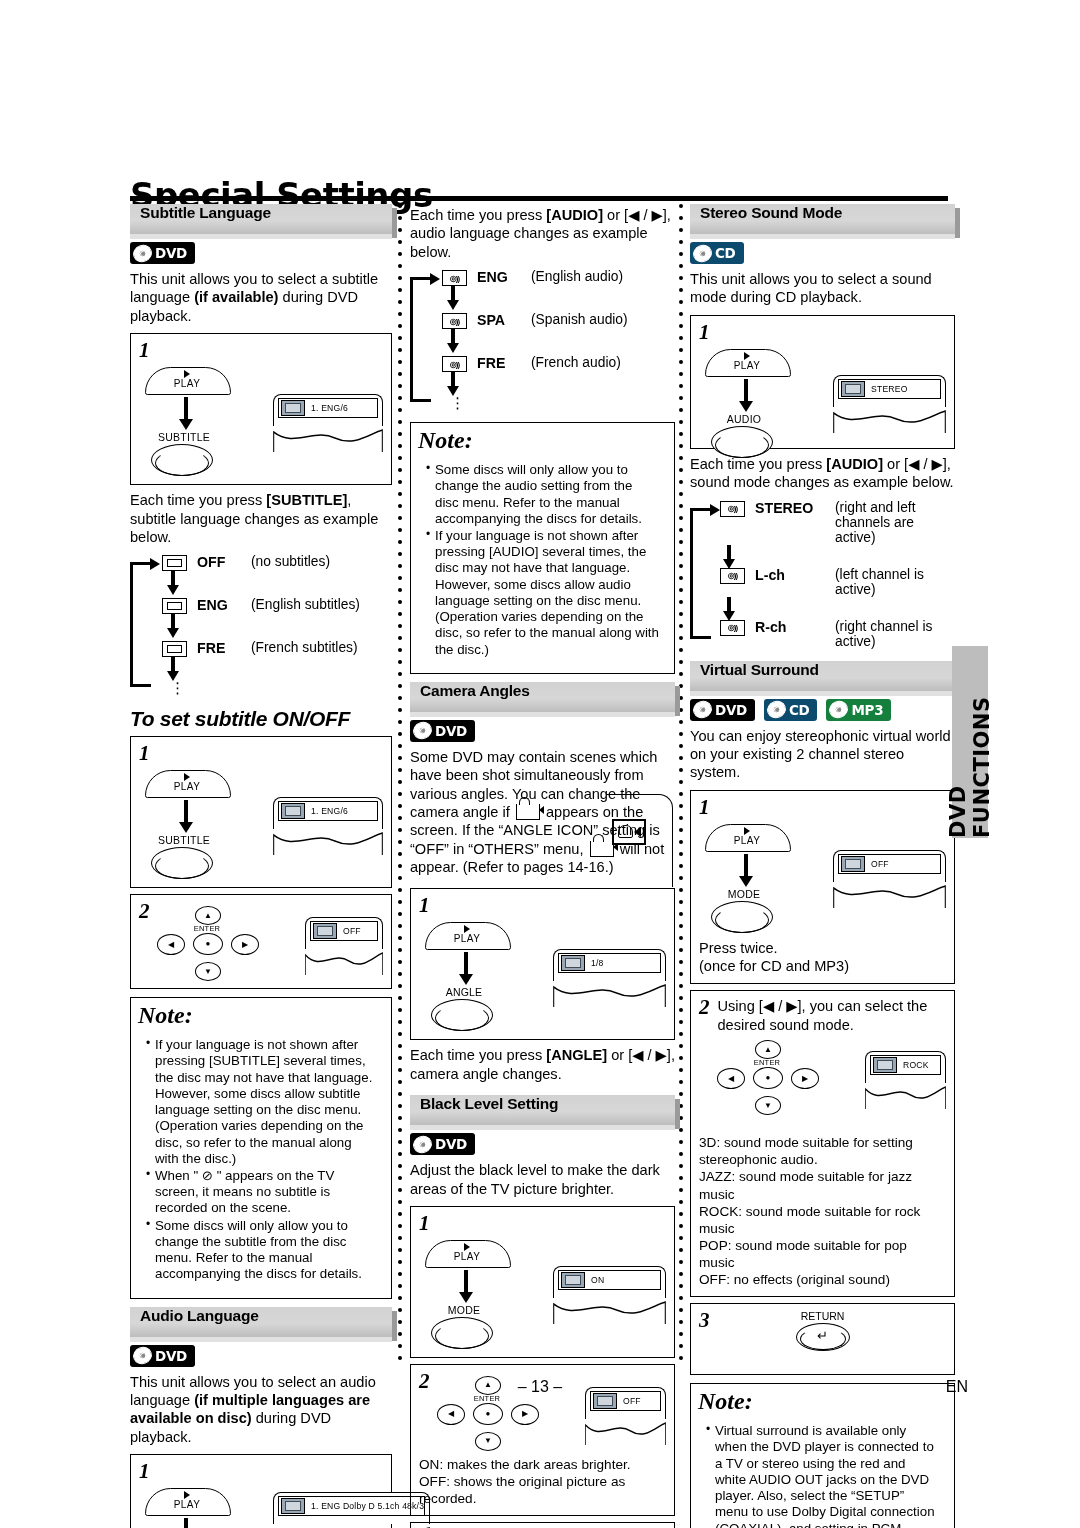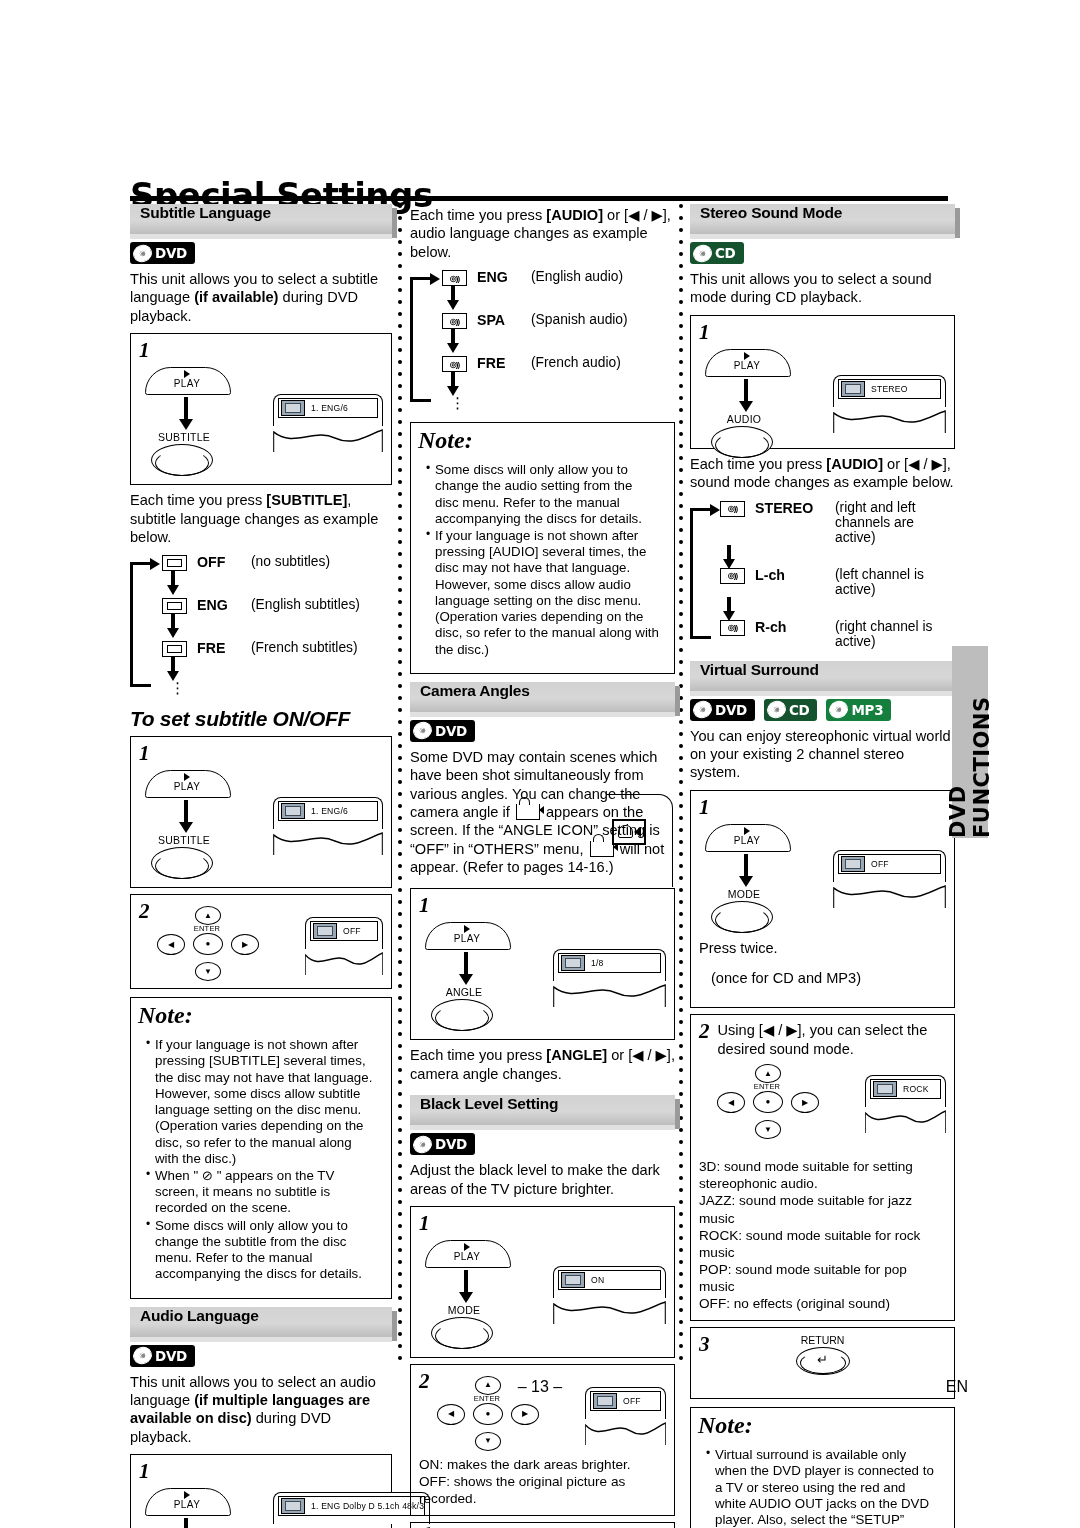--- a/index.html
+++ b/index.html
@@ -53,21 +53,21 @@
   }
 
   
   .badges{display:flex;gap:9px;margin:8px 0 6px 0;}
   .badge{
     display:inline-flex;align-items:center;height:22px;padding:0 8px 0 3px;
     border-radius:3px;color:#fff;font-size:13.5px;font-weight:bold;
     font-family:"DejaVu Sans",sans-serif;letter-spacing:-0.3px;
   }
   .badge.dvd{background:#000;}
-  .badge.cd{background:#14532d;text-align:right;}
+  .badge.cd{background:#0c4a6e;text-align:right;}
   .badge.mp3{background:#15803d;}
   .disc{
     width:17px;height:15px;margin-right:3px;border-radius:50%/50%;
     background:radial-gradient(circle at 50% 50%, #fff 0 18%, #cfcfcf 19% 26%, #fff 27% 100%);
     border:1.4px solid #fff;transform:rotate(-20deg);
     box-shadow:inset 0 0 0 1px rgba(255,255,255,.6);
     position:relative;flex:none;
   }
   .disc:after{
     content:"";position:absolute;left:50%;top:50%;width:4px;height:4px;
@@ -901,21 +901,21 @@
               <span class="ic"></span>
               <span class="txt">OFF</span>
             </div>
           </div>
           <svg class="wave" viewBox="0 0 160 26" preserveAspectRatio="none">
             <path d="M1 26 L1 6 C30 22, 60 2, 90 12 C118 21, 140 8, 159 4 L159 26" fill="none" stroke="#000" stroke-width="1.5"></path>
           </svg>
         </div>
       </div>
       <div class="body-txt" style="margin:6px 0 0 0">Press twice.</div>
-      <div class="body-txt" style="margin:12px">(once for CD and MP3)</div>
+      <div class="body-txt" style="margin:0">(once for CD and MP3)</div>
     </div>
 
     <div class="stepbox">
       <div style="display:flex;align-items:flex-start">
         <div class="stepnum">2</div>
         <div class="body-txt" style="margin-left:8px;margin-bottom:0">Using [◀ / ▶], you can select the desired sound mode.</div>
       </div>
       <div class="step-row" style="margin-top:4px">
         <div class="arrowpad">
           <div class="ap small up">

